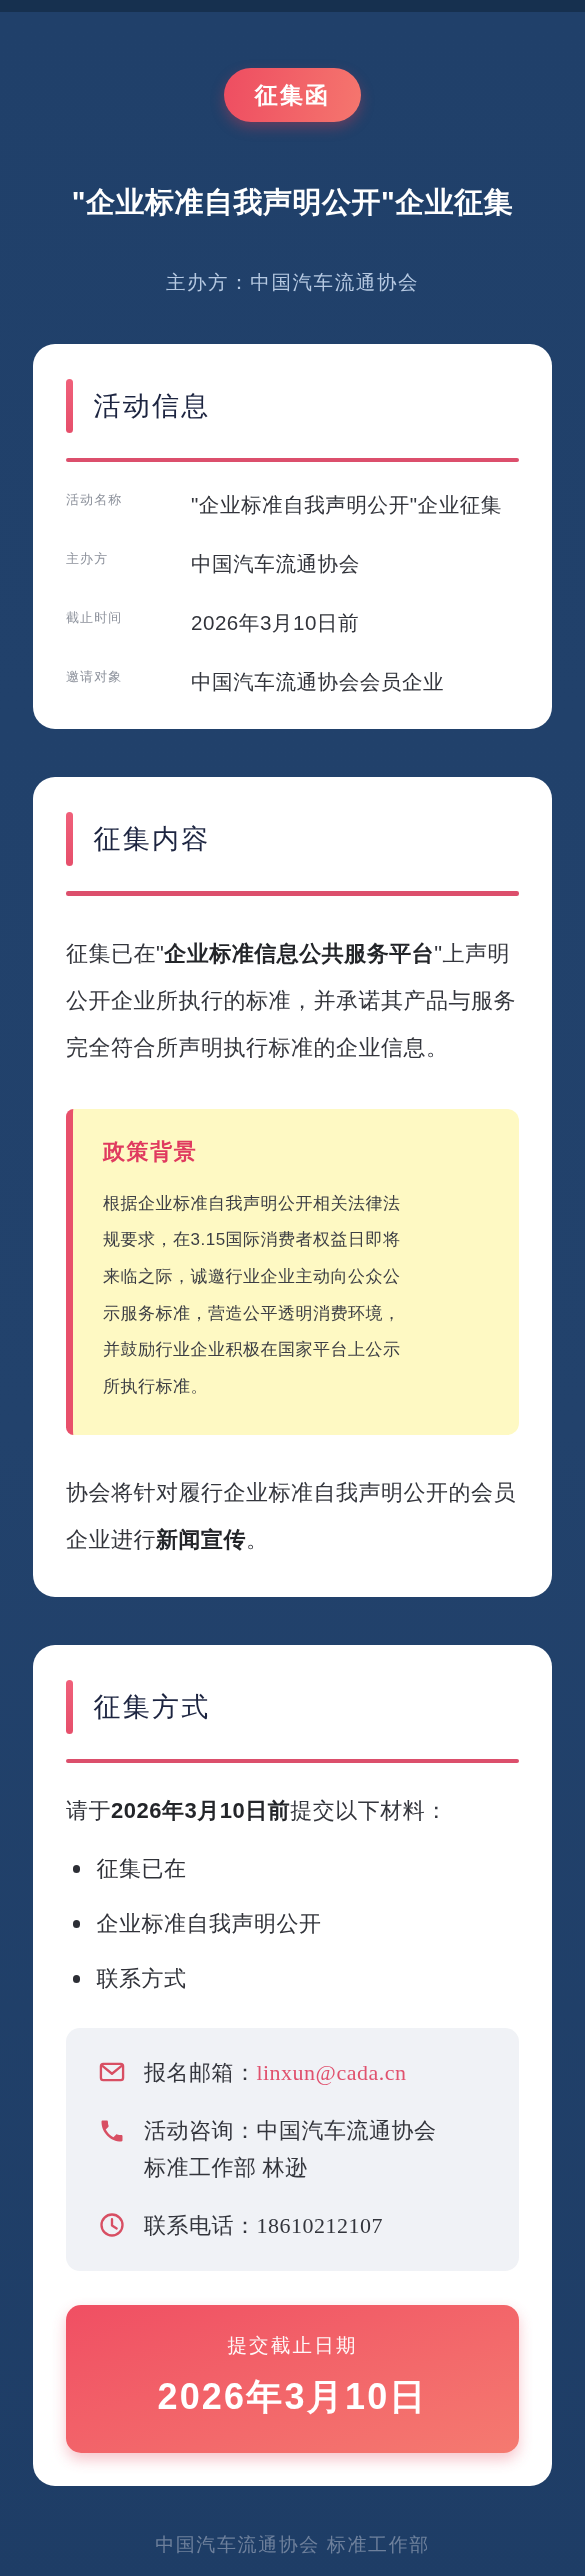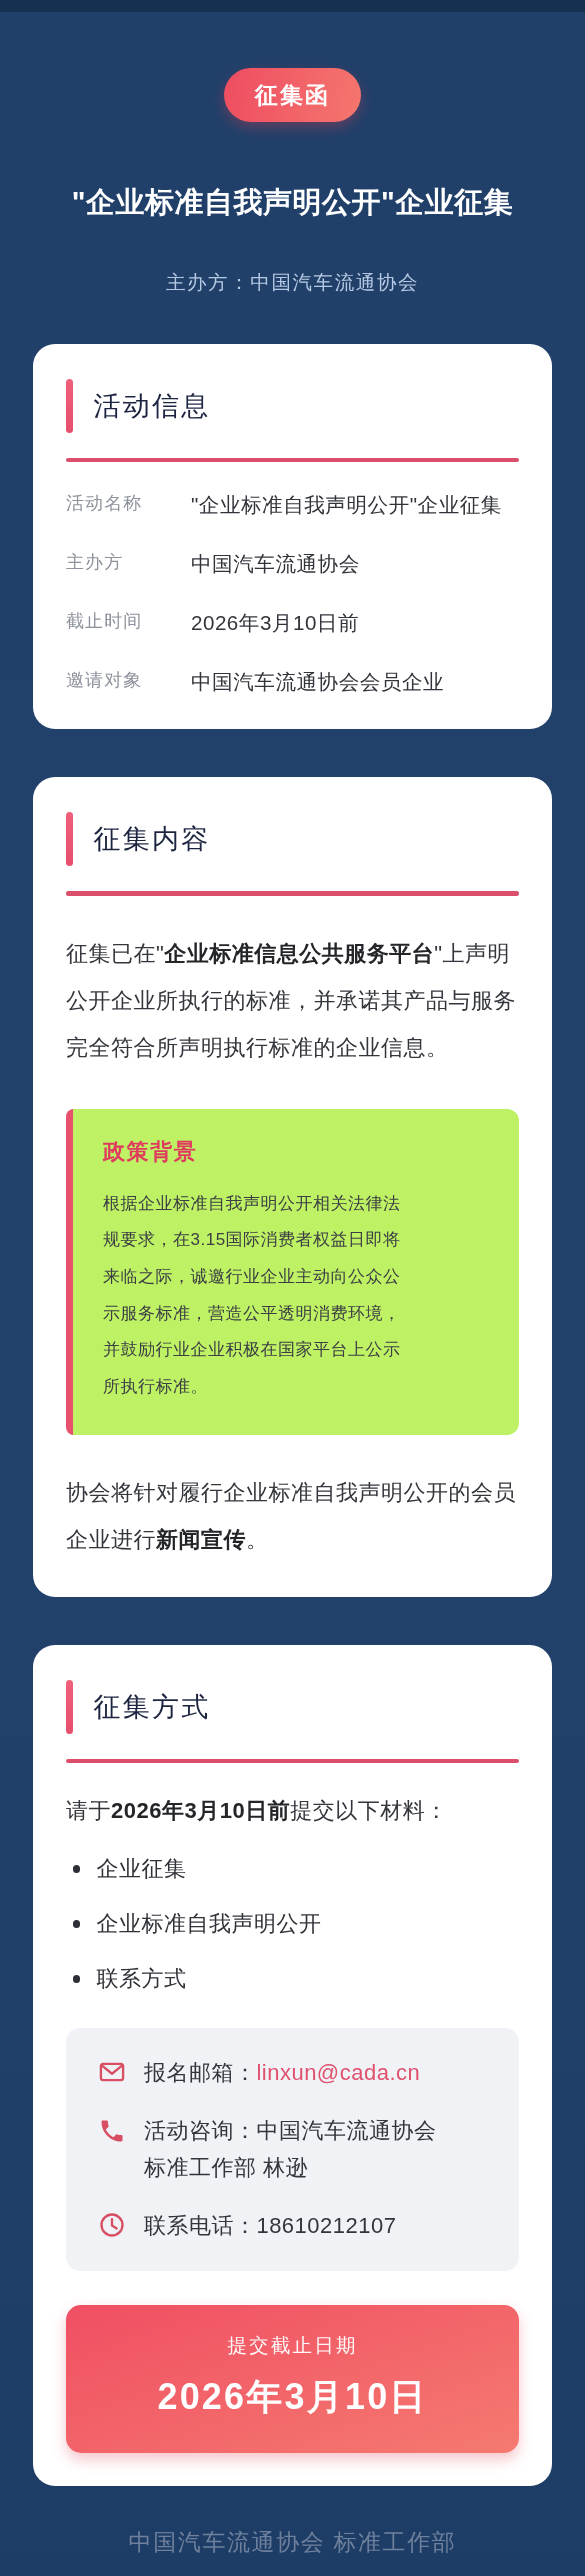--- a/index.html
+++ b/index.html
@@ -52,33 +52,33 @@
   }
   .card-title {
     margin-left:20.6px;
     color:#1c2440; font-size:27px; font-weight:400; letter-spacing:2.2px;
   }
   .divider { margin-top:25px; height:4.3px; background:#dc4f6c; border-radius:2.2px; }
   
   .info-rows { margin-top:29px; }
   .info-row { display:flex; align-items:flex-start; margin-top:31px; }
   .info-row:first-child { margin-top:0; }
-  .info-label { flex:0 0 125px; color:#8d929c; font-size:18px; letter-spacing:1.1px; }
+  .info-label { flex:0 0 125px; color:#8d929c; font-size:13px; letter-spacing:1.1px; }
   .info-value { flex:1; color:#32343b; font-size:20.6px; font-weight:500; letter-spacing:0.5px; }
   
   .para {
     margin-top:34px;
     color:#34363d; font-size:22px; line-height:2.15;
     white-space:pre-line; letter-spacing:0.5px;
   }
   .para b, .intro b { font-weight:700; color:#232529; }
   
   .policy-box {
     margin-top:38px;
-    background:#bef264;
+    background:#fef9c3;
     border-left:7px solid #e8506b;
     border-radius:7.6px 12px 12px 7.6px;
     padding:28px 30px 30px 30px;
   }
   .policy-title { color:#e03a5f; font-size:22px; font-weight:700; letter-spacing:1.6px; }
   .policy-body {
     margin-top:18.4px;
     color:#3c3e44; font-size:17px; line-height:2.15;
     white-space:pre-line; letter-spacing:0.5px;
   }
@@ -95,38 +95,38 @@
   .contact-box {
     margin-top:34px;
     background:#f0f2f6;
     border-radius:14px;
     padding:27px 25px;
   }
   .contact-row { display:flex; align-items:flex-start; margin-top:22px; }
   .contact-row:first-child { margin-top:0; }
   .contact-icon { flex:0 0 28px; height:28px; margin:3.3px 18.4px 0 6.5px; }
   .contact-icon svg { width:28px; height:28px; display:block; }
-  .contact-text { color:#33353c; font-size:22px; line-height:1.65; white-space:pre-line; letter-spacing:0.5px; }
+  .contact-text { color:#33353c; font-size:22px; line-height:1.65; white-space:pre-line; letter-spacing:0.5px;font-family:Liberation Serif, serif; }
   .contact-link { color:#e0516e; }
   
   .deadline-btn {
     margin-top:34px;
     background:linear-gradient(160deg,#f04f63 0%,#f57a70 100%);
     border-radius:15px;
     padding:27px 11px 31px 11px;
     text-align:center;
     box-shadow:0 6.5px 14px rgba(230,70,90,.30);
   }
   .deadline-caption { color:#ffffff; font-size:19.5px; letter-spacing:2.2px; opacity:.96; }
   .deadline-date { margin-top:14px; color:#ffffff; font-size:36px; font-weight:700; letter-spacing:2.2px; }
   
   .footer {
     position:absolute; left:0; right:0; bottom:30px;
     text-align:center;
-    color:#6e809c; font-size:23px; letter-spacing:1.6px;
+    color:#6e809c; font-size:19px; letter-spacing:1.6px;
   }
 </style>
 </head>
 <body>
 
 <div class="page">
 
   <div class="badge-wrap">
     <span class="badge">征集函</span>
   </div>
@@ -185,21 +185,21 @@
     <div class="card-head">
       <span class="accent-bar"></span>
       <span class="card-title">征集方式</span>
     </div>
     <div class="divider"></div>
     <p class="intro"><span>请于</span><b>2026年3月10日前</b><span>提交以下材料：</span></p>
 
     <div class="bullets">
       <div class="bullet-item">
         <span class="bullet-dot"></span>
-        <span class="bullet-text">企业征集</span>
+        <span class="bullet-text">征集已在</span>
       </div>
       <div class="bullet-item">
         <span class="bullet-dot"></span>
         <span class="bullet-text">企业标准自我声明公开</span>
       </div>
       <div class="bullet-item">
         <span class="bullet-dot"></span>
         <span class="bullet-text">联系方式</span>
       </div>
     </div>

